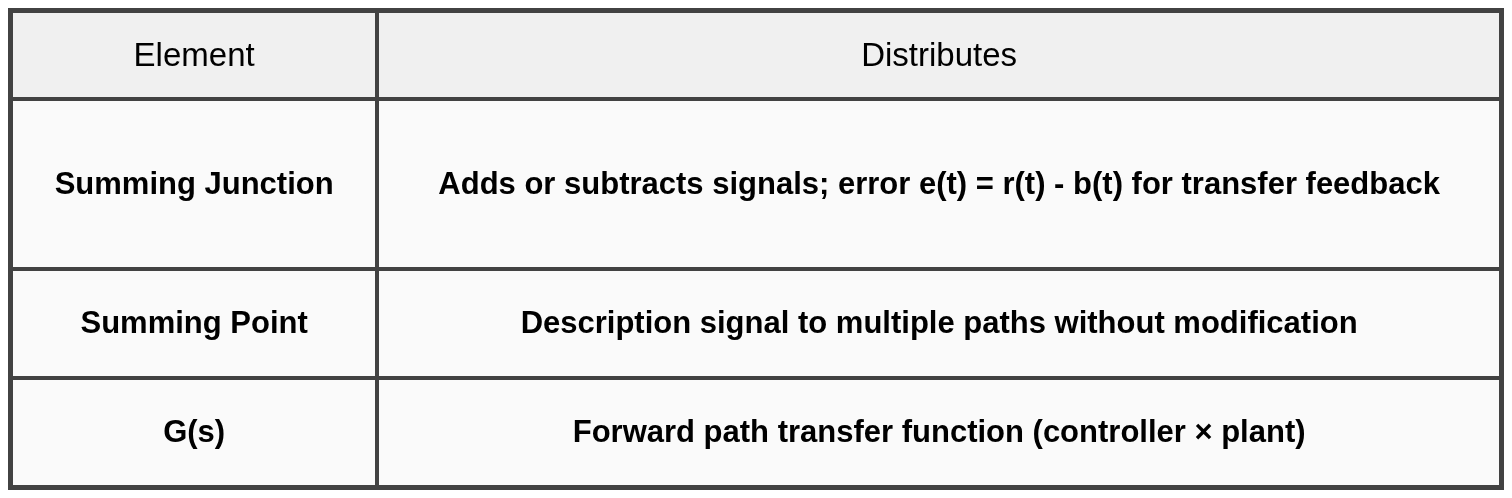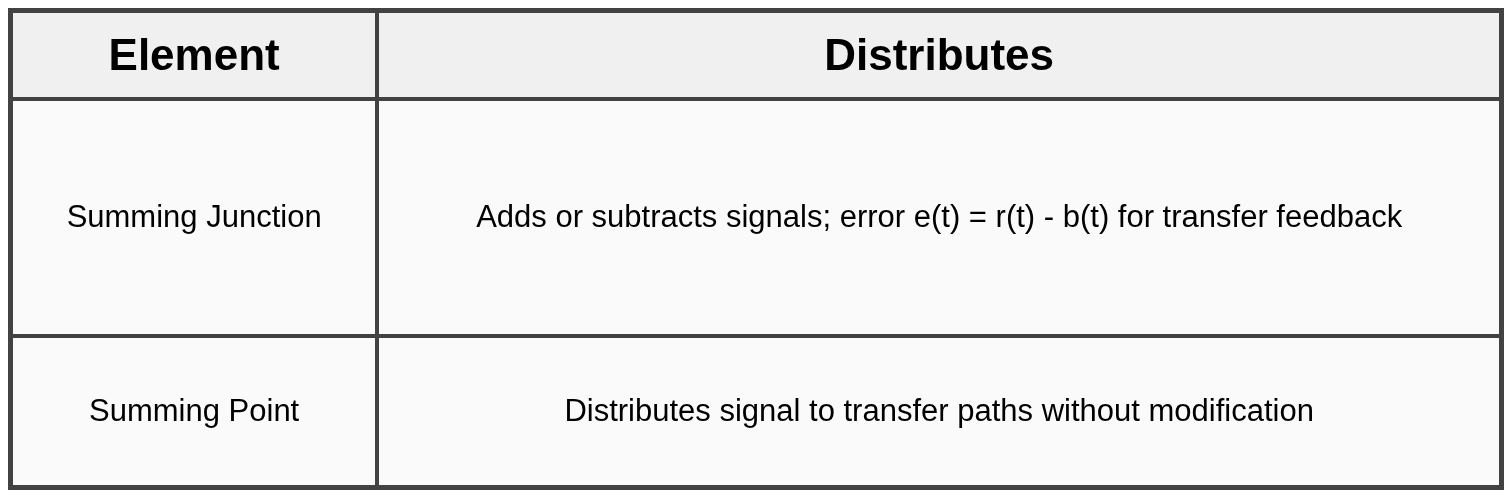--- a/index.html
+++ b/index.html
@@ -36,28 +36,28 @@
     vertical-align: middle;
     padding: 6px 18px;
   }
   table.spec-table {
     border: 5px solid var(--border-color);
   }
   col.col-element { width: 24.6%; }
   col.col-description { width: 75.4%; }
   thead th {
     background: var(--header-bg);
-    font-size: 44px;
-    font-weight: bold;
+    font-size: 33px;
+    font-weight: normal;
     height: 88px;
   }
   tbody td {
     background: var(--row-bg);
     font-size: 31px;
-    font-weight: normal;
+    font-weight: bold;
     line-height: 1.5;
   }
   tr.row-tall td { height: 128px; }
   tr.row-normal td { height: 82px; }
 </style>
 </head>
 <body>
 
 <div class="table-wrap">
   <table class="spec-table">
@@ -71,17 +71,21 @@
         <th>Distributes</th>
       </tr>
     </thead>
     <tbody>
       <tr class="row-tall">
         <td>Summing Junction</td>
         <td>Adds or subtracts signals; error e(t) = r(t) - b(t) for transfer feedback</td>
       </tr>
       <tr class="row-normal">
         <td>Summing Point</td>
-        <td>Distributes signal to transfer paths without modification</td>
+        <td>Description signal to multiple paths without modification</td>
+      </tr>
+      <tr class="row-normal">
+        <td>G(s)</td>
+        <td>Forward path transfer function (controller × plant)</td>
       </tr>
     </tbody>
   </table>
 </div>
 
 </body></html>

